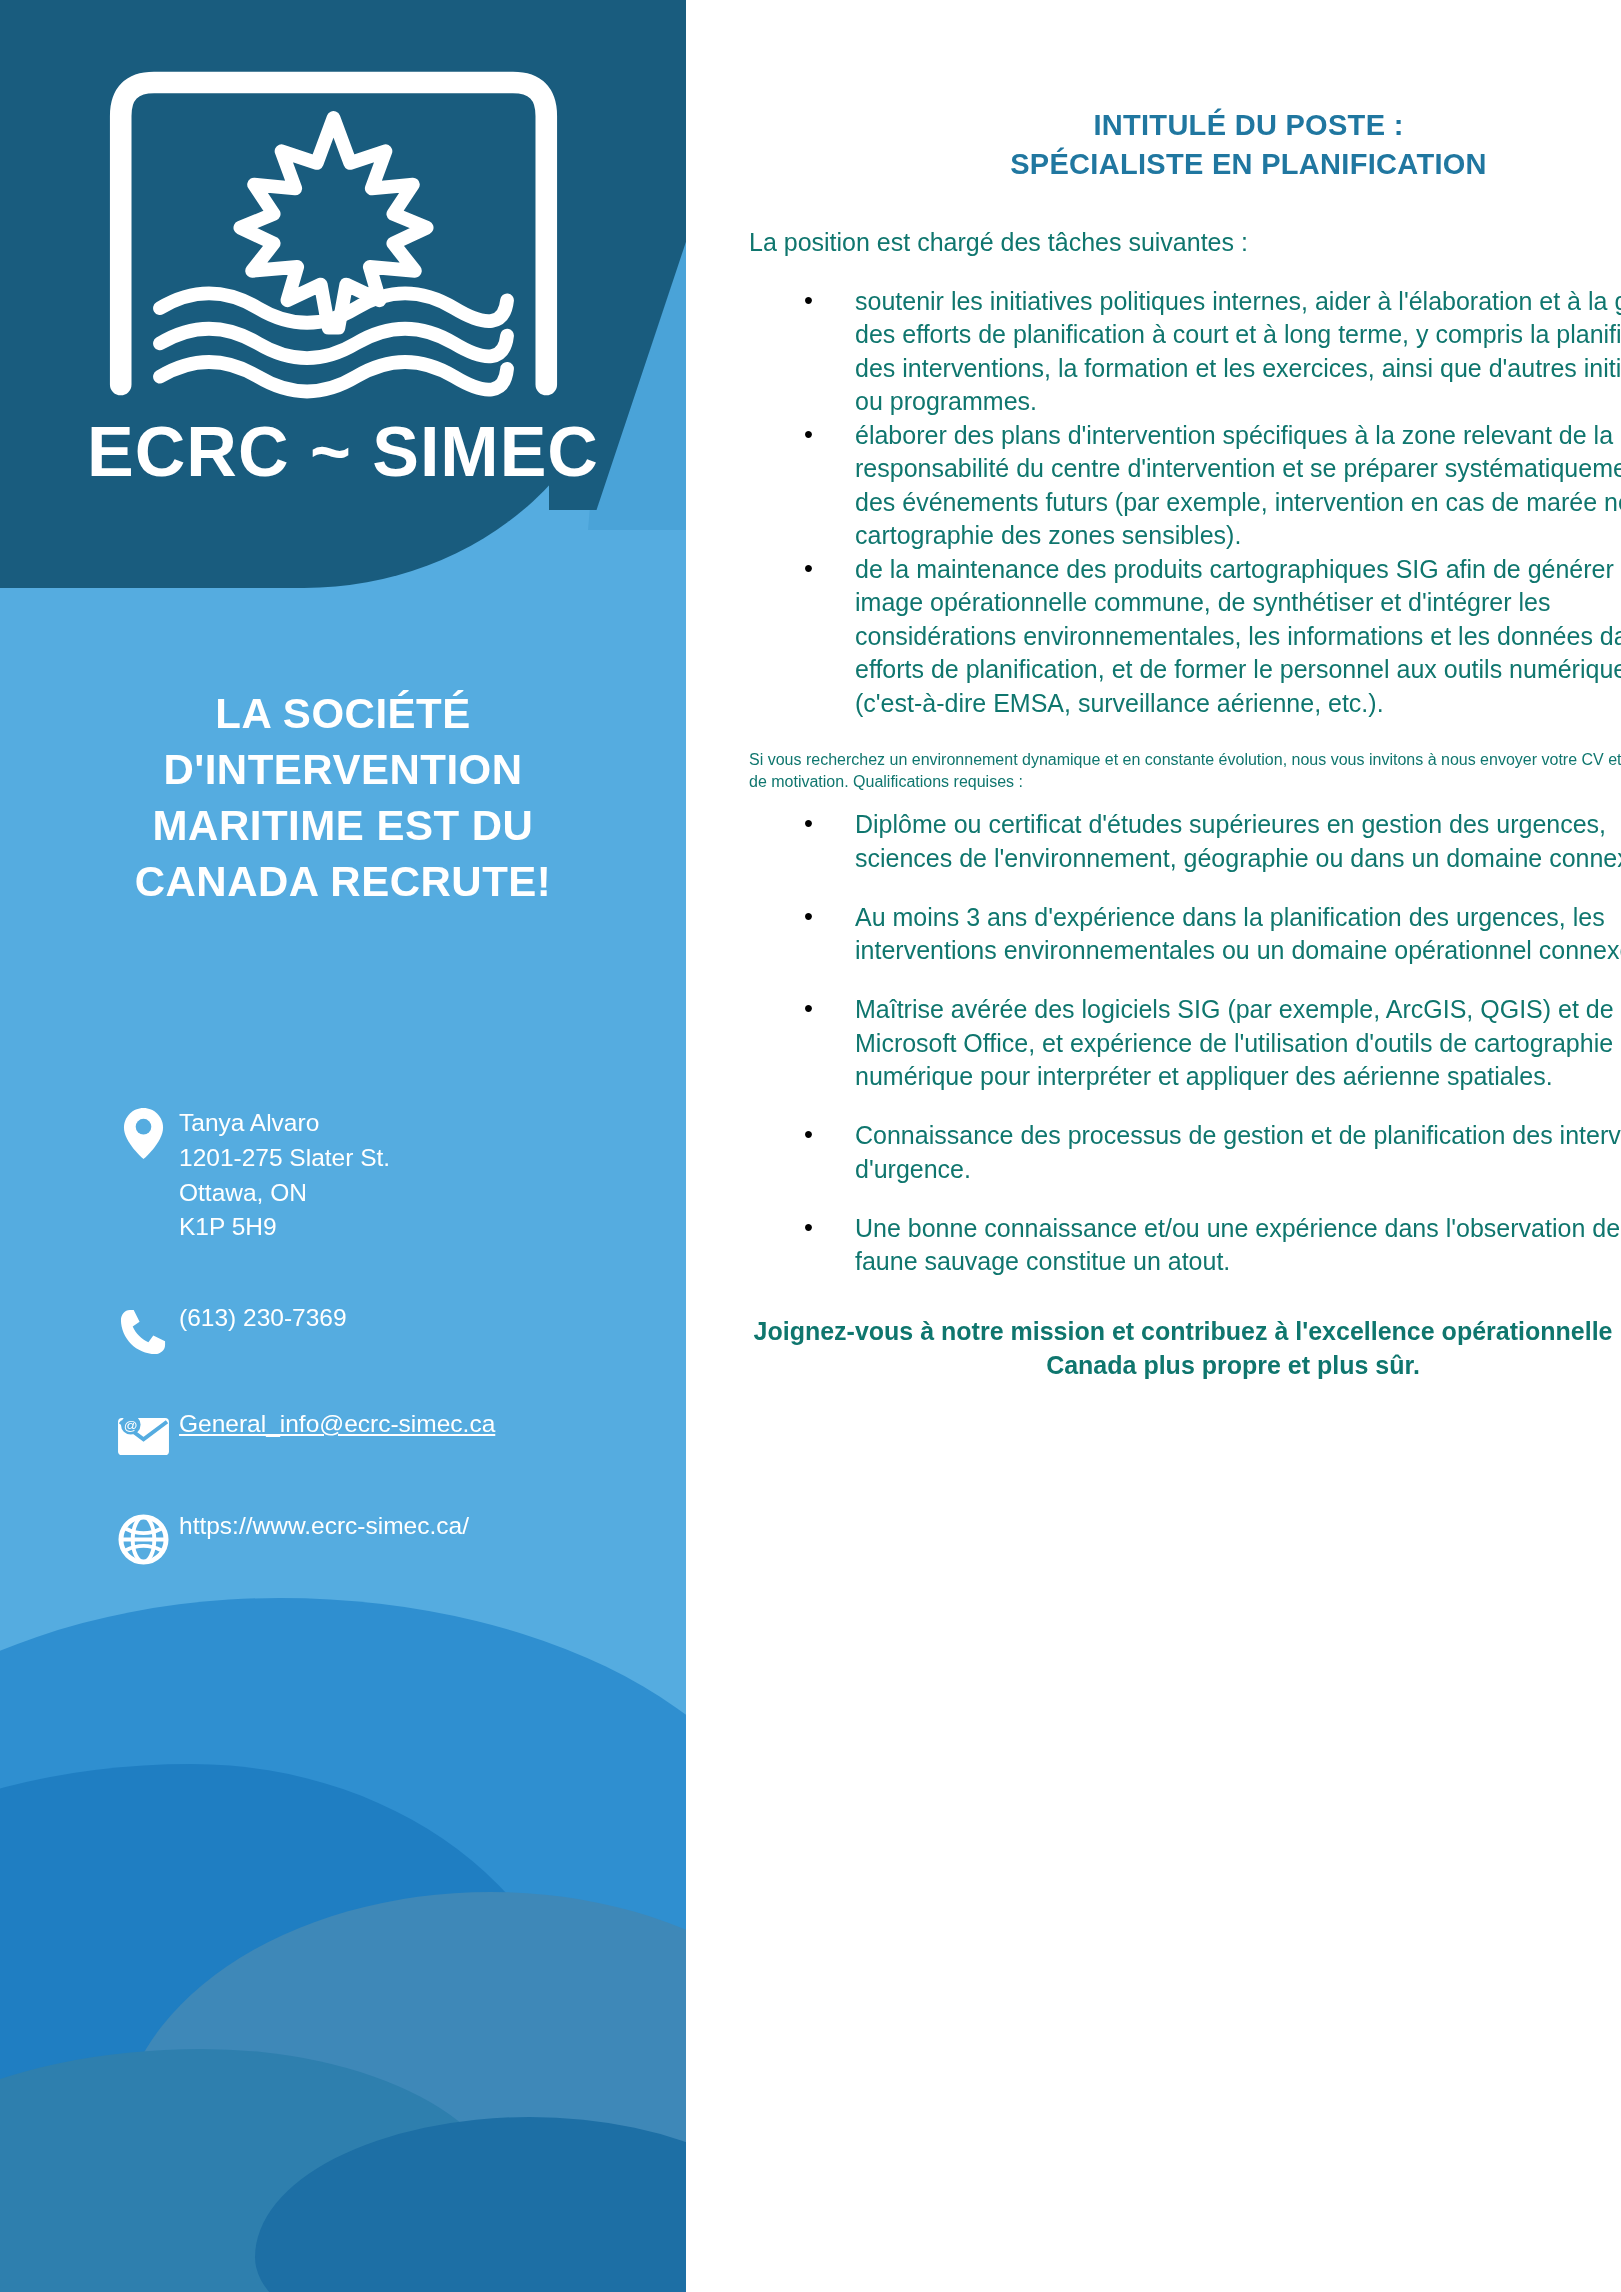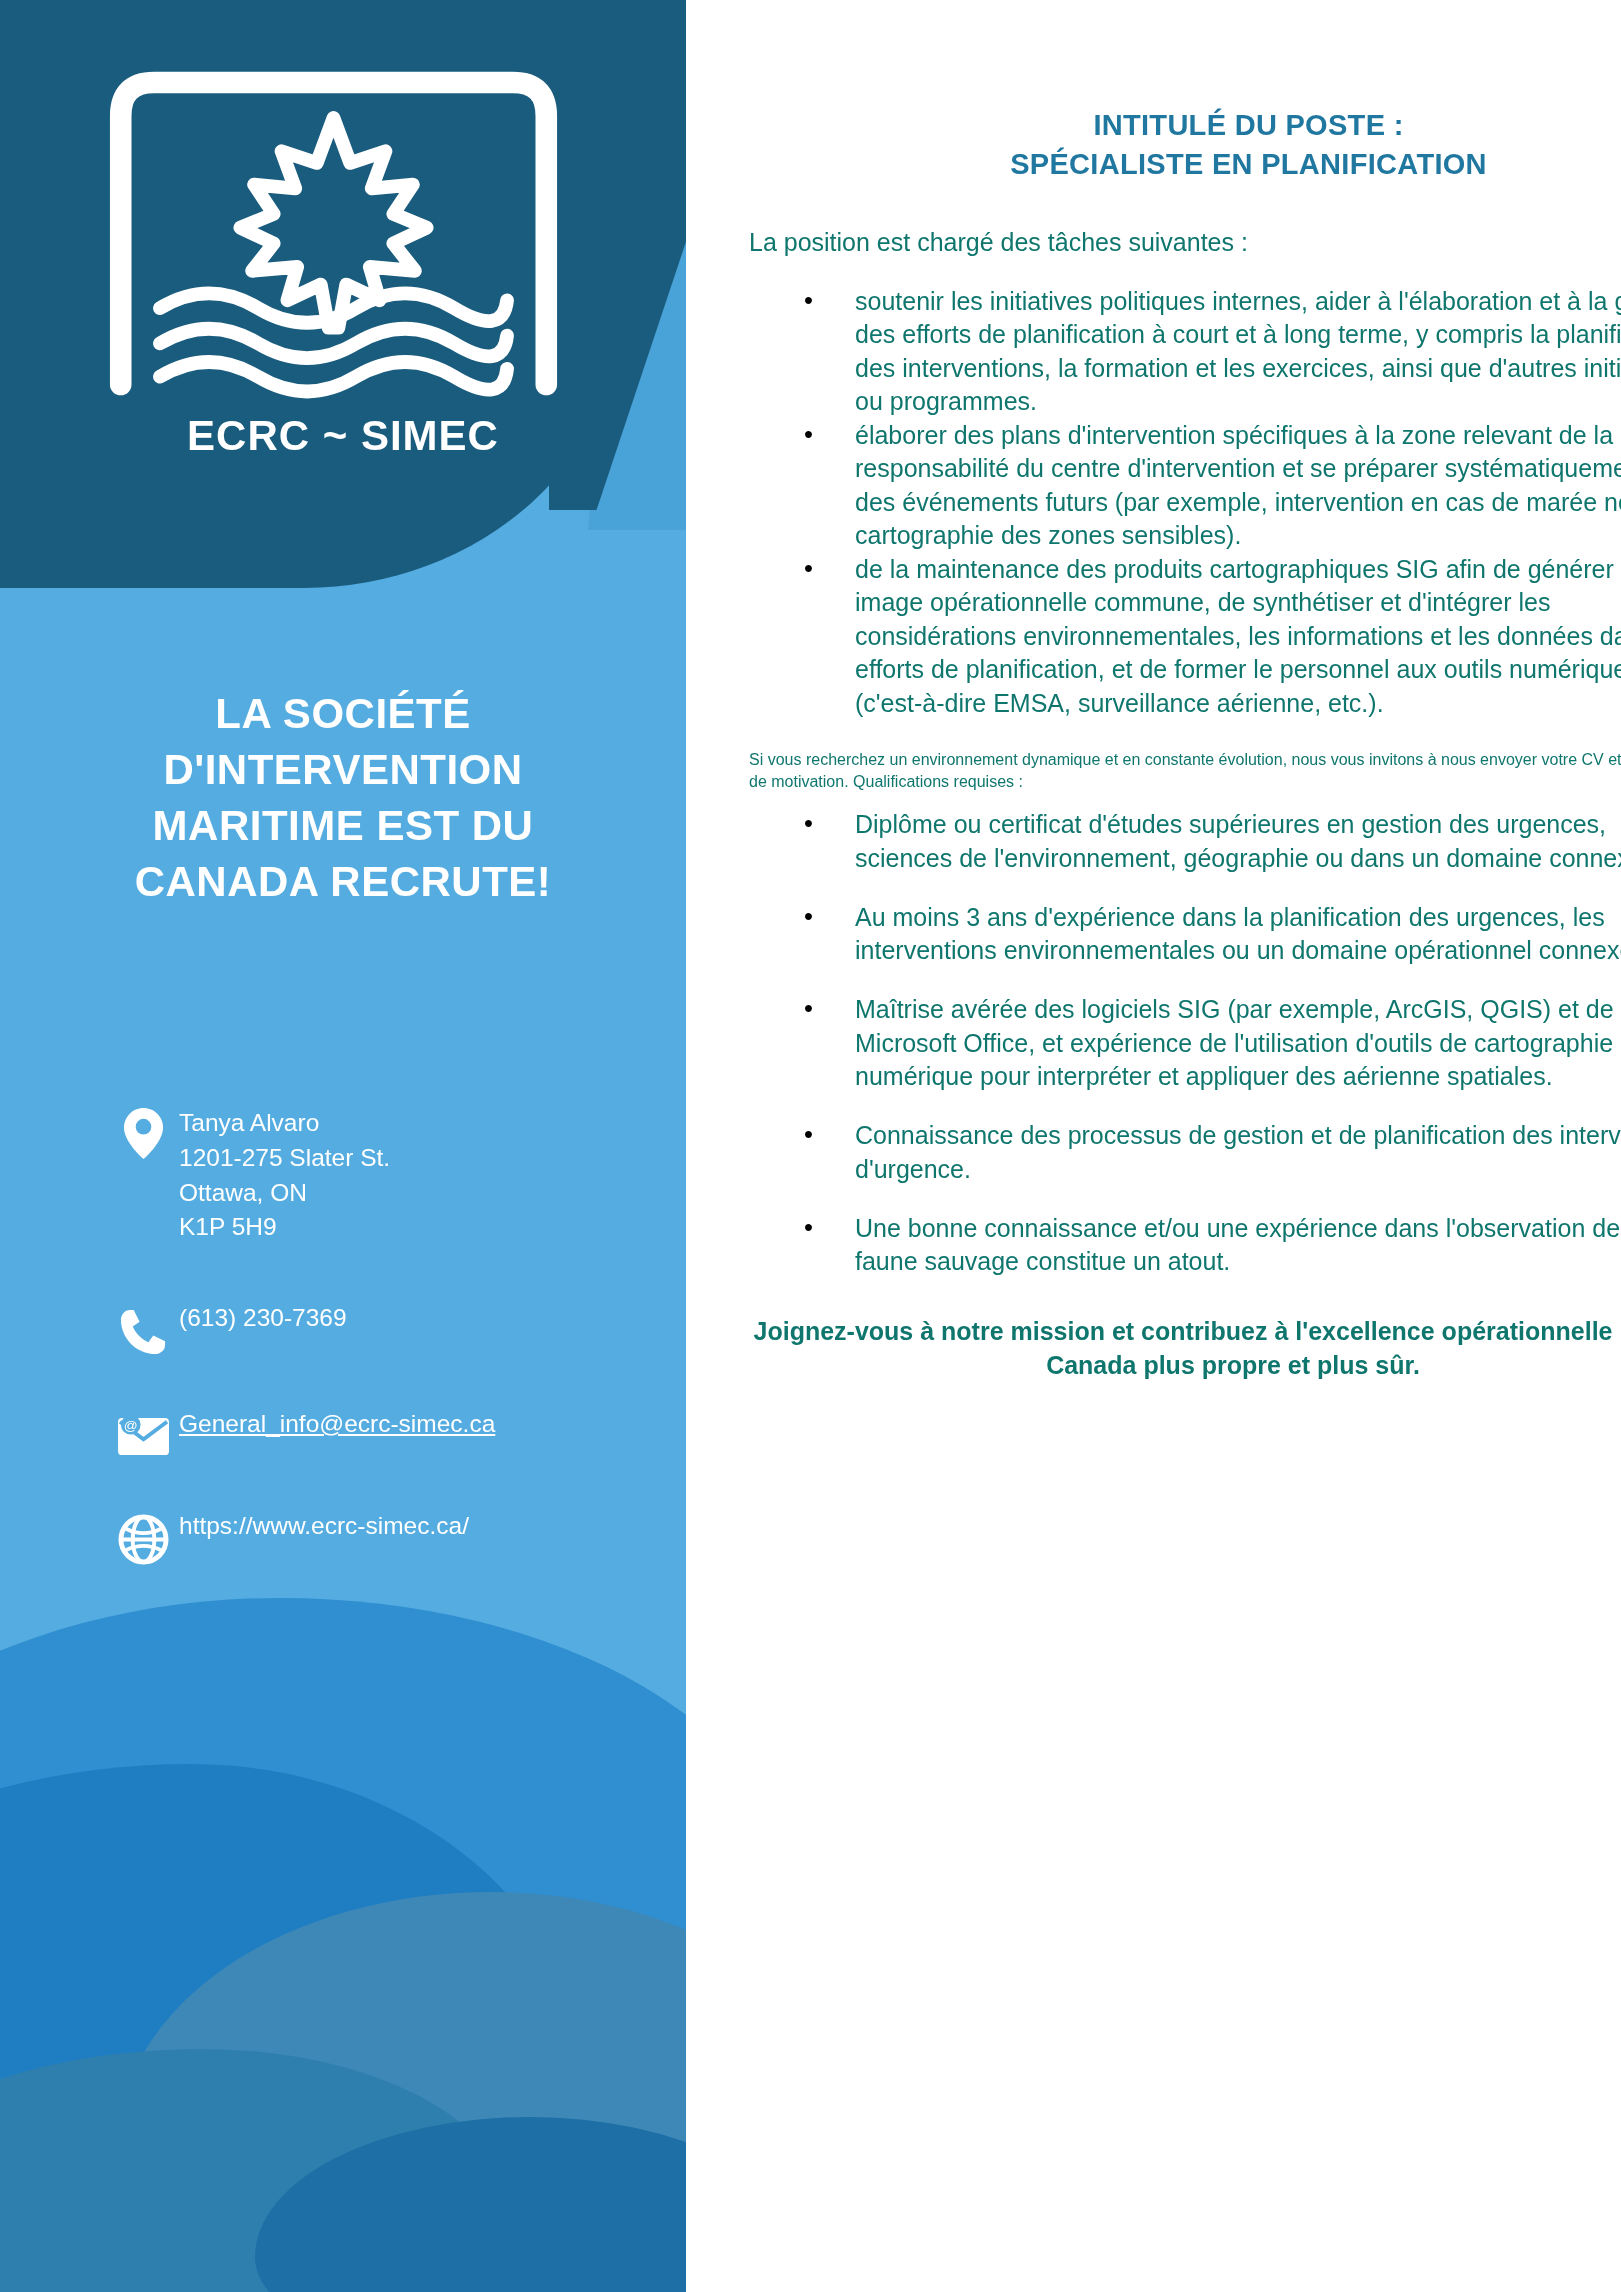--- a/index.html
+++ b/index.html
@@ -113,21 +113,21 @@
   }
   .logo-wrap svg { display: block; }
 
   .brand {
     position: absolute;
     left: 0;
     top: 412px;
     width: 686px;
     text-align: center;
     color: #ffffff;
-    font-size: 42px;
+    font-size: 70px;
     font-weight: bold;
     letter-spacing: 1px;
   }
 
   
   .headline {
     position: absolute;
     left: 88px;
     top: 686px;
     width: 510px;

